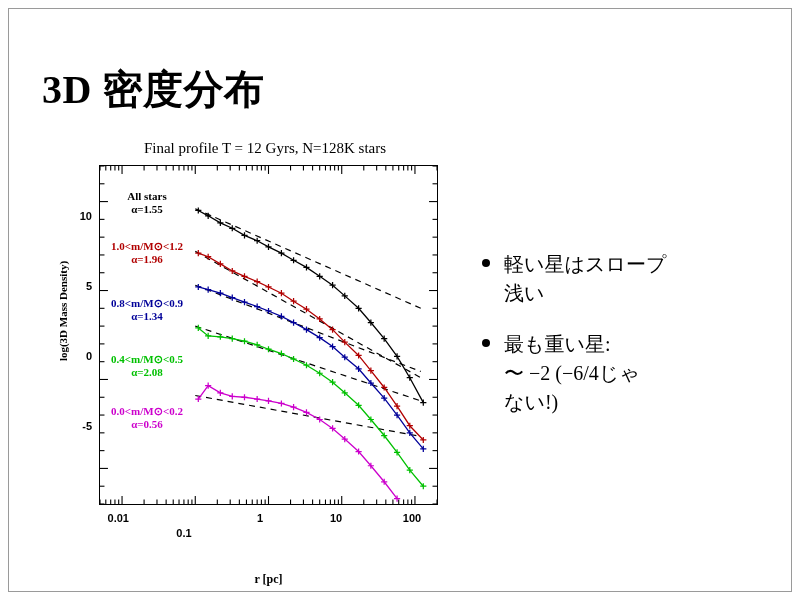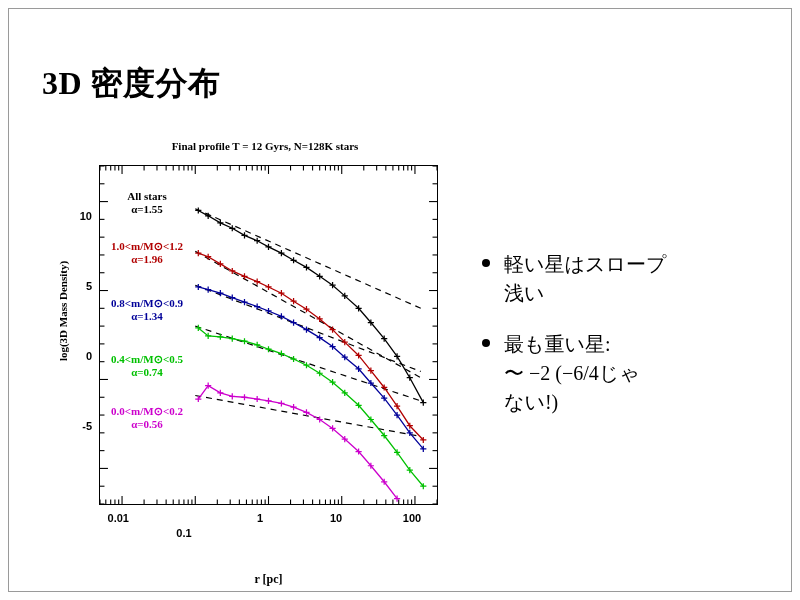--- a/index.html
+++ b/index.html
@@ -30,21 +30,21 @@
     box-sizing: border-box;
     pointer-events: none;
   }
 
   
   #slide-title {
     position: absolute;
     left: 42px;
     top: 62px;
     font-family: "Liberation Serif", serif;
-    font-size: 32px;
+    font-size: 40px;
     font-weight: bold;
     color: #000000;
     letter-spacing: 0.5px;
     white-space: nowrap;
   }
 
   
   #figure {
     position: absolute;
     left: 40px;
@@ -52,22 +52,22 @@
     width: 420px;
     height: 415px;
   }
   #chart-title {
     position: absolute;
     left: 60px;
     top: 5px;
     width: 330px;
     text-align: center;
     font-family: "Liberation Serif", serif;
-    font-weight: bold;
-    font-size: 11px;
+    font-weight: normal;
+    font-size: 15px;
     color: #000000;
     white-space: nowrap;
   }
   #plot-frame {
     position: absolute;
     left: 59px;   
     top: 30px;    
     width: 339px; 
     height: 340px;
     border: 1.3px solid #000000;
@@ -455,21 +455,21 @@
         <span class="alp">α=1.96</span>
       </div>
 
       <div class="series-annot" style="left:-1px; top:131px; width:96px; color:#000099;">
         <span class="rng">0.8&lt;m/M⊙&lt;0.9</span>
         <span class="alp">α=1.34</span>
       </div>
 
       <div class="series-annot" style="left:-1px; top:187px; width:96px; color:#00c000;">
         <span class="rng">0.4&lt;m/M⊙&lt;0.5</span>
-        <span class="alp">α=0.74</span>
+        <span class="alp">α=2.08</span>
       </div>
 
       <div class="series-annot" style="left:-1px; top:239px; width:96px; color:#cc00cc;">
         <span class="rng">0.0&lt;m/M⊙&lt;0.2</span>
         <span class="alp">α=0.56</span>
       </div>
     </div>
   </div>
 
   <div id="bullets">

